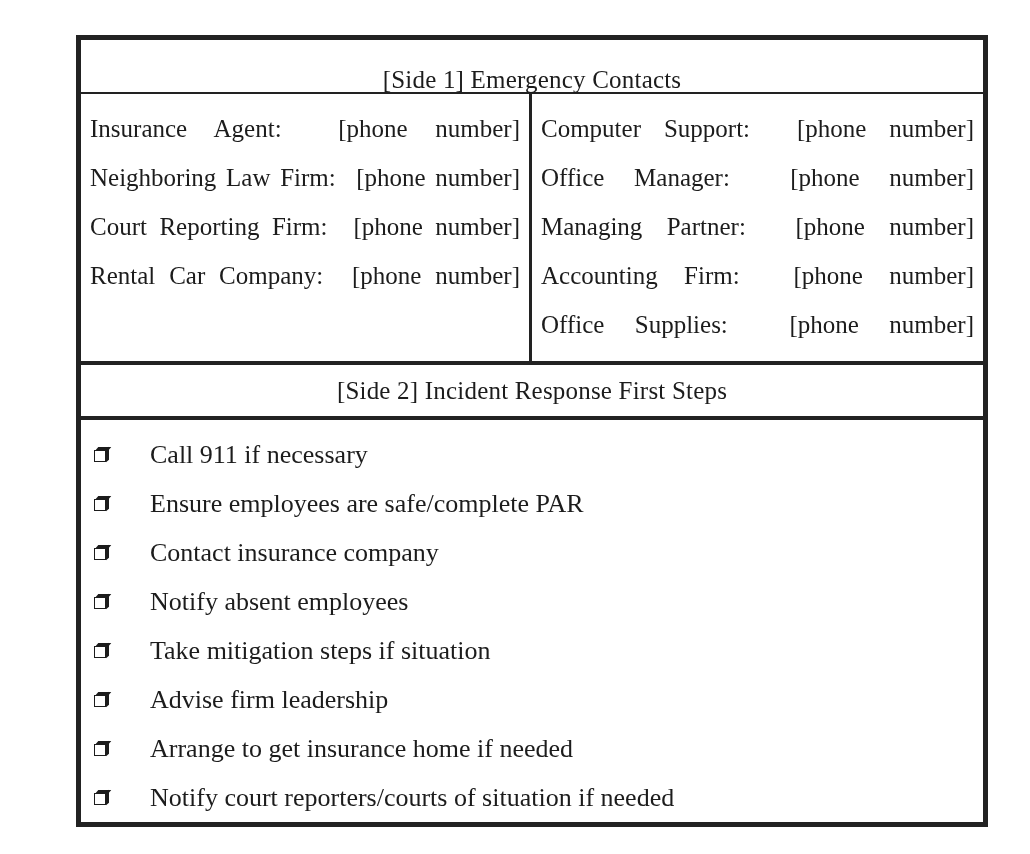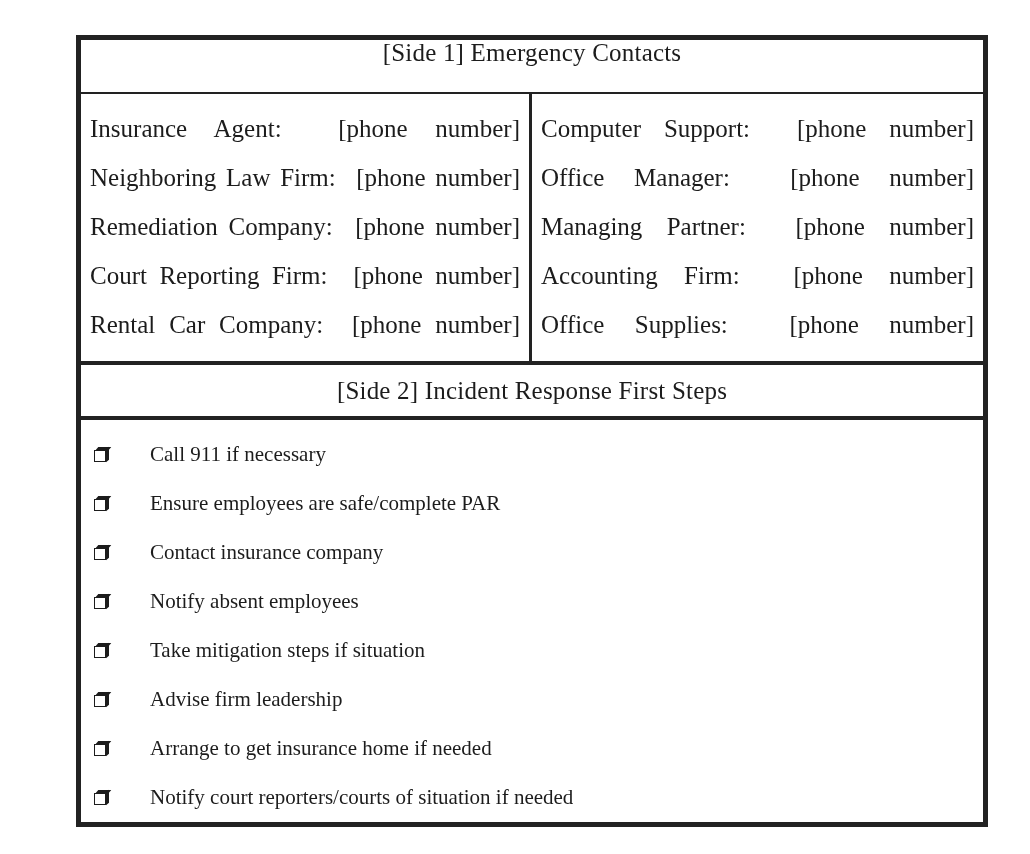--- a/index.html
+++ b/index.html
@@ -38,21 +38,21 @@
   
   .side-header {
     text-align: center;
     font-size: 25px;
     line-height: 1.0;
     letter-spacing: 0.2px;
   }
   .side1-header {
     height: 62px;
     display: flex;
-    align-items: flex-start;
+    align-items: flex-end;
     justify-content: center;
     border-bottom: 2px solid #222222;
     box-sizing: border-box;
   }
 
   
   .contacts {
     display: flex;
     border-bottom: 4px solid #222222;
     box-sizing: border-box;
@@ -102,21 +102,21 @@
 
   
   .checklist {
     flex: 1;
     padding-top: 10px;
     box-sizing: border-box;
   }
   .check-row {
     display: flex;
     height: 49px;
-    font-size: 21px;
+    font-size: 26px;
     line-height: 49px;
   }
   .check-box-cell {
     width: 62px;
     flex: 0 0 62px;
     display: flex;
     align-items: center;
     justify-content: flex-start;
     padding-left: 13px;
     box-sizing: border-box;
@@ -179,25 +179,20 @@
           <span class="label">Insurance Agent:</span>
           <span class="gap"></span>
           <span class="value">[phone number]</span>
         </div>
         <div class="contact-row">
           <span class="label">Neighboring Law Firm:</span>
           <span class="gap"></span>
           <span class="value">[phone number]</span>
         </div>
         <div class="contact-row">
-          <span class="label">Remediation Company:</span>
-          <span class="gap"></span>
-          <span class="value">[phone number]</span>
-        </div>
-        <div class="contact-row">
           <span class="label">Court Reporting Firm:</span>
           <span class="gap"></span>
           <span class="value">[phone number]</span>
         </div>
         <div class="contact-row">
           <span class="label">Rental Car Company:</span>
           <span class="gap"></span>
           <span class="value">[phone number]</span>
         </div>
       </div>

